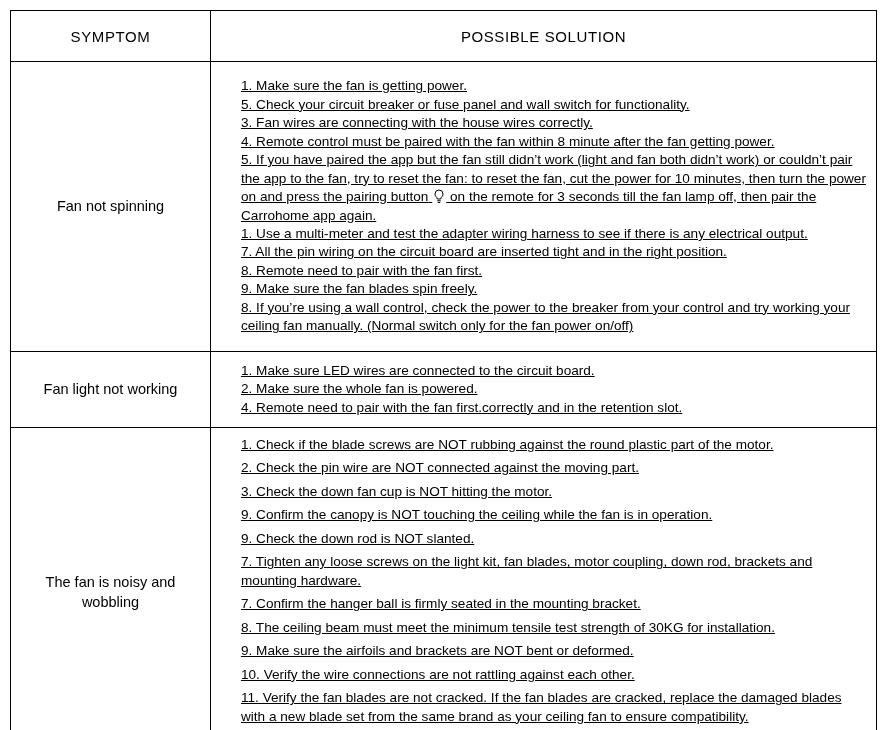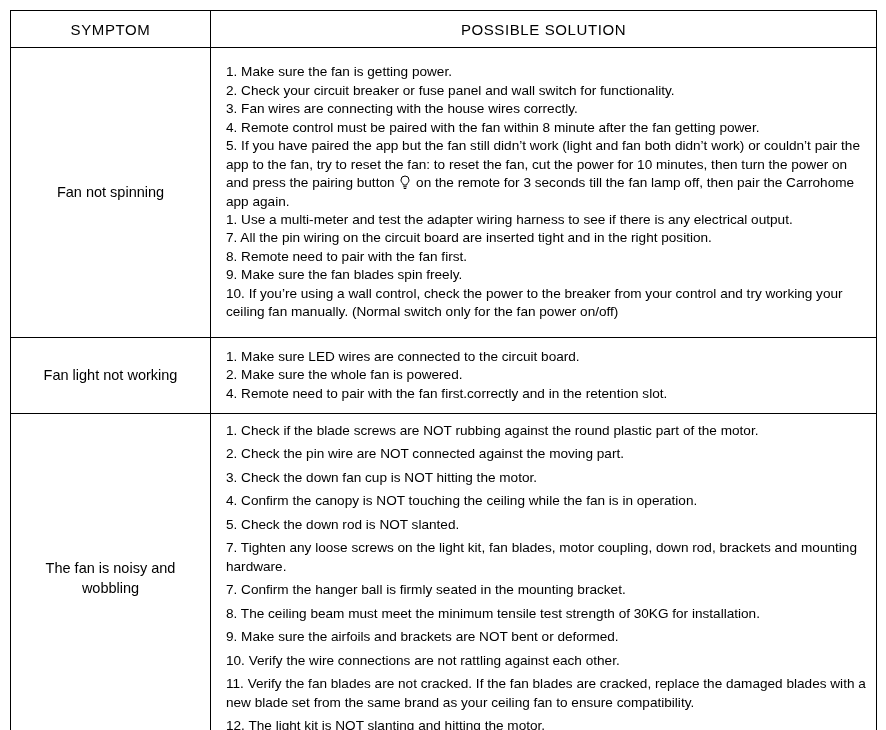--- a/index.html
+++ b/index.html
@@ -21,41 +21,42 @@
     table-layout: fixed;
   }
   .trouble-table th,
   .trouble-table td {
     border: 1px solid #000000;
   }
   col.symptom-col { width: 200px; }
   col.solution-col { width: 666px; }
 
   thead th {
-    height: 37px;
+    height: 51px;
     text-align: center;
     vertical-align: middle;
     font-weight: 400;
     font-size: 15px;
     letter-spacing: 0.6px;
   }
 
   td.symptom-cell {
     text-align: center;
     vertical-align: middle;
     font-size: 14.5px;
     padding: 0 18px;
     line-height: 1.35;
   }
 
   td.solution-cell {
     vertical-align: middle;
-    padding: 8px 10px 8px 15px;
+    padding: 8px 10px 8px 30px;
     font-size: 13.6px;
     line-height: 1.36;
+    text-decoration: underline;
   }
 
   tr.row-fan-not-spinning { height: 290px; }
   tr.row-fan-light { height: 76px; }
   tr.row-noisy { height: 302px; }
 
   tr.row-noisy td.solution-cell .item { margin-bottom: 5px; }
   tr.row-noisy td.solution-cell .item:last-child { margin-bottom: 0; }
 
   .item { white-space: normal; }
@@ -83,55 +84,55 @@
         <th>SYMPTOM</th>
         <th>POSSIBLE SOLUTION</th>
       </tr>
     </thead>
     <tbody>
 
       <tr class="row-fan-not-spinning">
         <td class="symptom-cell">Fan not spinning</td>
         <td class="solution-cell">
           <div class="item">1. Make sure the fan is getting power.</div>
-          <div class="item">2. Check your circuit breaker or fuse panel and wall switch for functionality.</div>
+          <div class="item">5. Check your circuit breaker or fuse panel and wall switch for functionality.</div>
           <div class="item">3. Fan wires are connecting with the house wires correctly.</div>
           <div class="item">4. Remote control must be paired with the fan within 8 minute after the fan getting power.</div>
           <div class="item"><span>5. If you have paired the app but the fan still didn’t work (light and fan both didn’t work) or couldn’t pair the app to the fan, try to reset the fan: to reset the fan, cut the power for 10 minutes, then turn the power on and press the pairing button</span>
             <span class="bulb-icon"><svg viewBox="0 0 24 30" xmlns="http://www.w3.org/2000/svg" fill="none" stroke="#000000" stroke-width="2">
                   <path d="M12 2a8 8 0 0 1 8 8c0 3-1.6 5-3 6.4-1 1-1.5 2.1-1.5 3.6h-7c0-1.5-.5-2.6-1.5-3.6C5.6 15 4 13 4 10a8 8 0 0 1 8-8z"></path>
                   <line x1="8.5" y1="23.5" x2="15.5" y2="23.5"></line>
                   <line x1="9.5" y1="27" x2="14.5" y2="27"></line>
                 </svg></span>
             <span>on the remote for 3 seconds till the fan lamp off, then pair the Carrohome app again.</span></div>
           <div class="item">1. Use a multi-meter and test the adapter wiring harness to see if there is any electrical output.</div>
           <div class="item">7. All the pin wiring on the circuit board are inserted tight and in the right position.</div>
           <div class="item">8. Remote need to pair with the fan first.</div>
           <div class="item">9. Make sure the fan blades spin freely.</div>
-          <div class="item">10. If you’re using a wall control, check the power to the breaker from your control and try working your ceiling fan manually. (Normal switch only for the fan power on/off)</div>
+          <div class="item">8. If you’re using a wall control, check the power to the breaker from your control and try working your ceiling fan manually. (Normal switch only for the fan power on/off)</div>
         </td>
       </tr>
 
       <tr class="row-fan-light">
         <td class="symptom-cell">Fan light not working</td>
         <td class="solution-cell">
           <div class="item">1. Make sure LED wires are connected to the circuit board.</div>
           <div class="item">2. Make sure the whole fan is  powered.</div>
           <div class="item">4. Remote need to pair with the fan first.correctly and in the retention slot.</div>
         </td>
       </tr>
 
       <tr class="row-noisy">
         <td class="symptom-cell">The fan is noisy and wobbling</td>
         <td class="solution-cell">
           <div class="item">1. Check if the blade screws are NOT rubbing against the round plastic part of the motor.</div>
           <div class="item">2. Check the pin wire are NOT connected against the moving part.</div>
           <div class="item">3. Check the down fan cup is NOT hitting the motor.</div>
-          <div class="item">4. Confirm the canopy is NOT touching the ceiling while the fan is in operation.</div>
-          <div class="item">5. Check the down rod is NOT slanted.</div>
+          <div class="item">9. Confirm the canopy is NOT touching the ceiling while the fan is in operation.</div>
+          <div class="item">9. Check the down rod is NOT slanted.</div>
           <div class="item">7. Tighten any loose screws on the light kit, fan blades, motor coupling, down rod, brackets and mounting hardware.</div>
           <div class="item">7. Confirm the hanger ball is firmly seated in the mounting bracket.</div>
           <div class="item">8. The ceiling beam must meet the minimum tensile test strength of 30KG for installation.</div>
           <div class="item">9. Make sure the airfoils and brackets are NOT bent or deformed.</div>
           <div class="item">10. Verify the wire connections are not rattling against each other.</div>
           <div class="item">11. Verify the fan blades are not cracked. If the fan blades are cracked, replace the damaged blades with a new blade set from the same brand as your ceiling fan to ensure compatibility.</div>
           <div class="item">12. The light kit is NOT slanting and hitting the motor.</div>
         </td>
       </tr>
 

